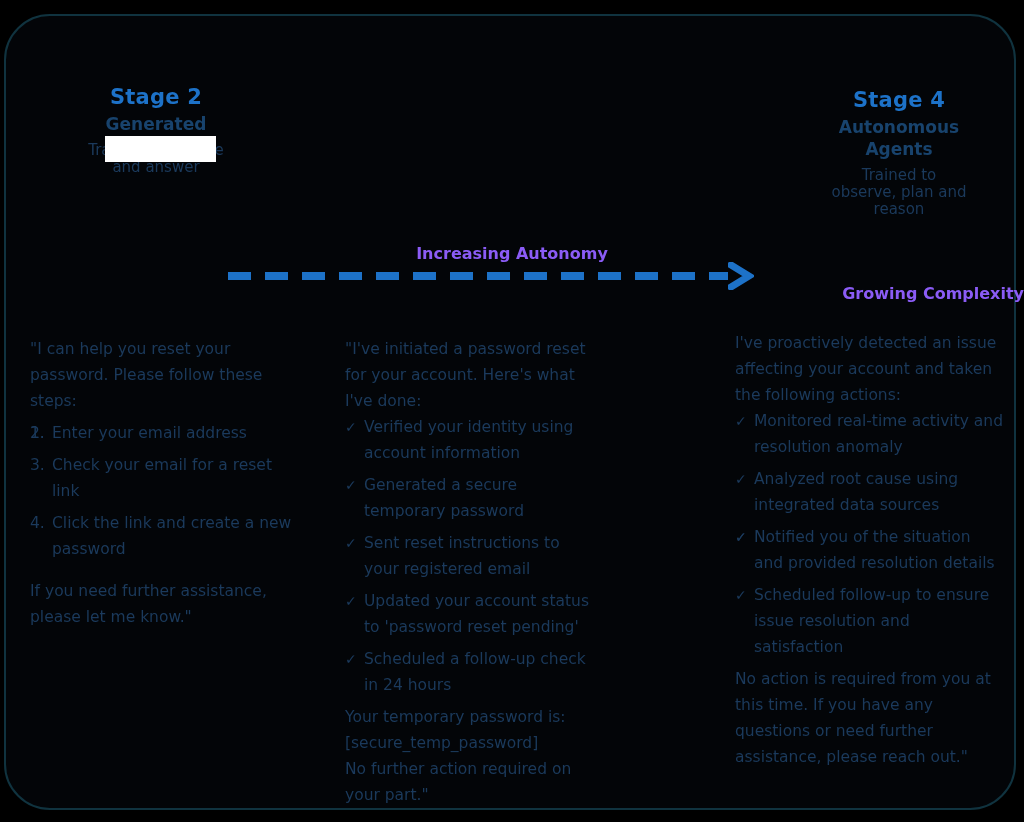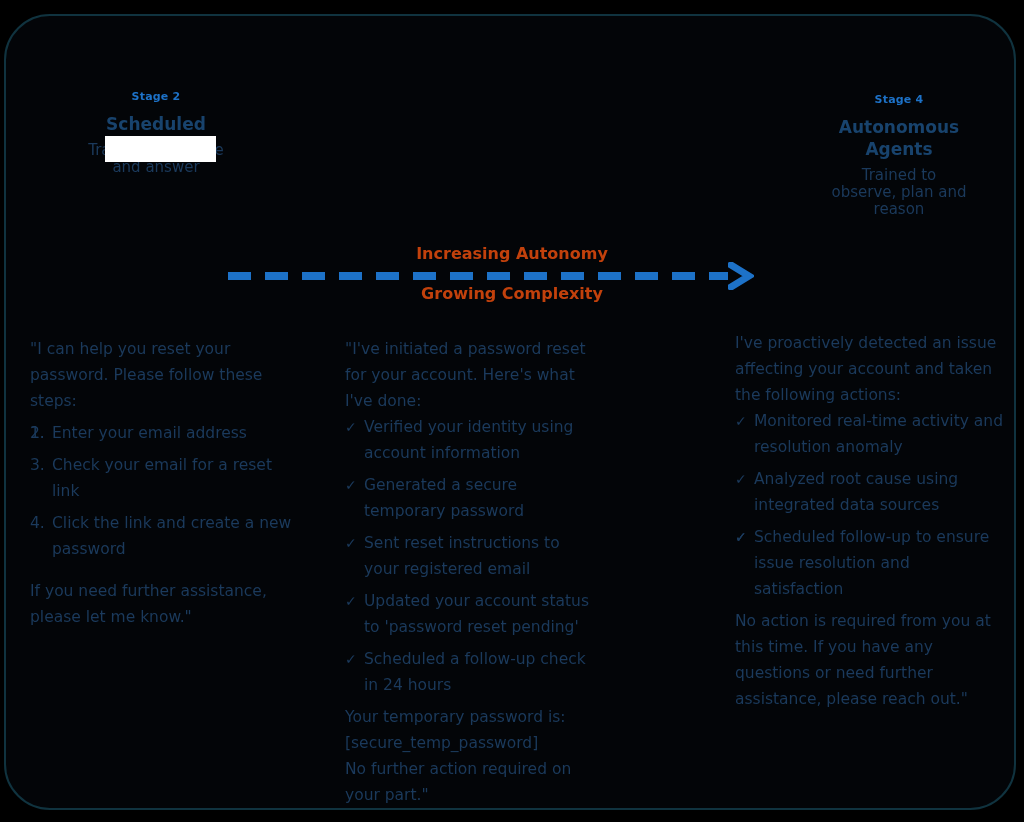--- a/index.html
+++ b/index.html
@@ -35,21 +35,21 @@
   }
 
   
   .stage-col {
     position: absolute;
     text-align: center;
   }
   .stage-num {
     font-family: "DejaVu Sans", sans-serif;
     font-weight: bold;
-    font-size: 11px;
+    font-size: 21px;
     letter-spacing: 0.2px;
     color: #1d72c8;
     line-height: 18px;
   }
   .stage-title {
     font-family: "DejaVu Sans", sans-serif;
     font-weight: bold;
     font-size: 17px;
     color: #18436d;
     line-height: 22px;
@@ -85,25 +85,25 @@
     width: 1024px;
     height: 64px;
   }
   .band-label {
     position: absolute;
     width: 1024px;
     text-align: center;
     font-family: "DejaVu Sans", sans-serif;
     font-weight: bold;
     font-size: 16px;
-    color: #c2410c;
+    color: #8b5cf6;
     line-height: 20px;
   }
   #label-top { top: 0px; }
-  #label-bottom { top: 40px; }
+  #label-bottom { top: 40px; text-align: right; }
 
   #dash-line {
     position: absolute;
     left: 228px;
     top: 272px;
     width: 500px;
     height: 8px;
     background: repeating-linear-gradient(
       to right,
       #1d72c8 0px, #1d72c8 23px,
@@ -173,21 +173,21 @@
 </style>
 </head>
 <body>
 
 <div id="canvas">
 
   <div id="card"></div>
 
   <div class="stage-col" id="stage2">
     <div class="stage-num">Stage 2</div>
-    <div class="stage-title">Scheduled</div>
+    <div class="stage-title">Generated</div>
     <div class="stage-desc">Trained to engage<br>and answer</div>
   </div>
 
   <div id="redaction"></div>
 
   <div class="stage-col" id="stage3">
   </div>
 
   <div class="stage-col" id="stage4">
     <div class="stage-num">Stage 4</div>
@@ -266,20 +266,21 @@
       </li>
       <li>
         <span class="check">✓</span>
         <span>Analyzed root cause using integrated data sources</span>
       </li>
       <li>
         <span class="check">✓</span>
       </li>
       <li>
         <span class="check">✓</span>
+        <span>Notified you of the situation and provided resolution details</span>
       </li>
       <li>
         <span class="check">✓</span>
         <span>Scheduled follow-up to ensure issue resolution and satisfaction</span>
       </li>
     </ul>
     <div class="spacer-gap-sm"></div>
     <p class="para">No action is required from you at this time. If you have any questions or need further assistance, please reach out."</p>
   </div>
 

